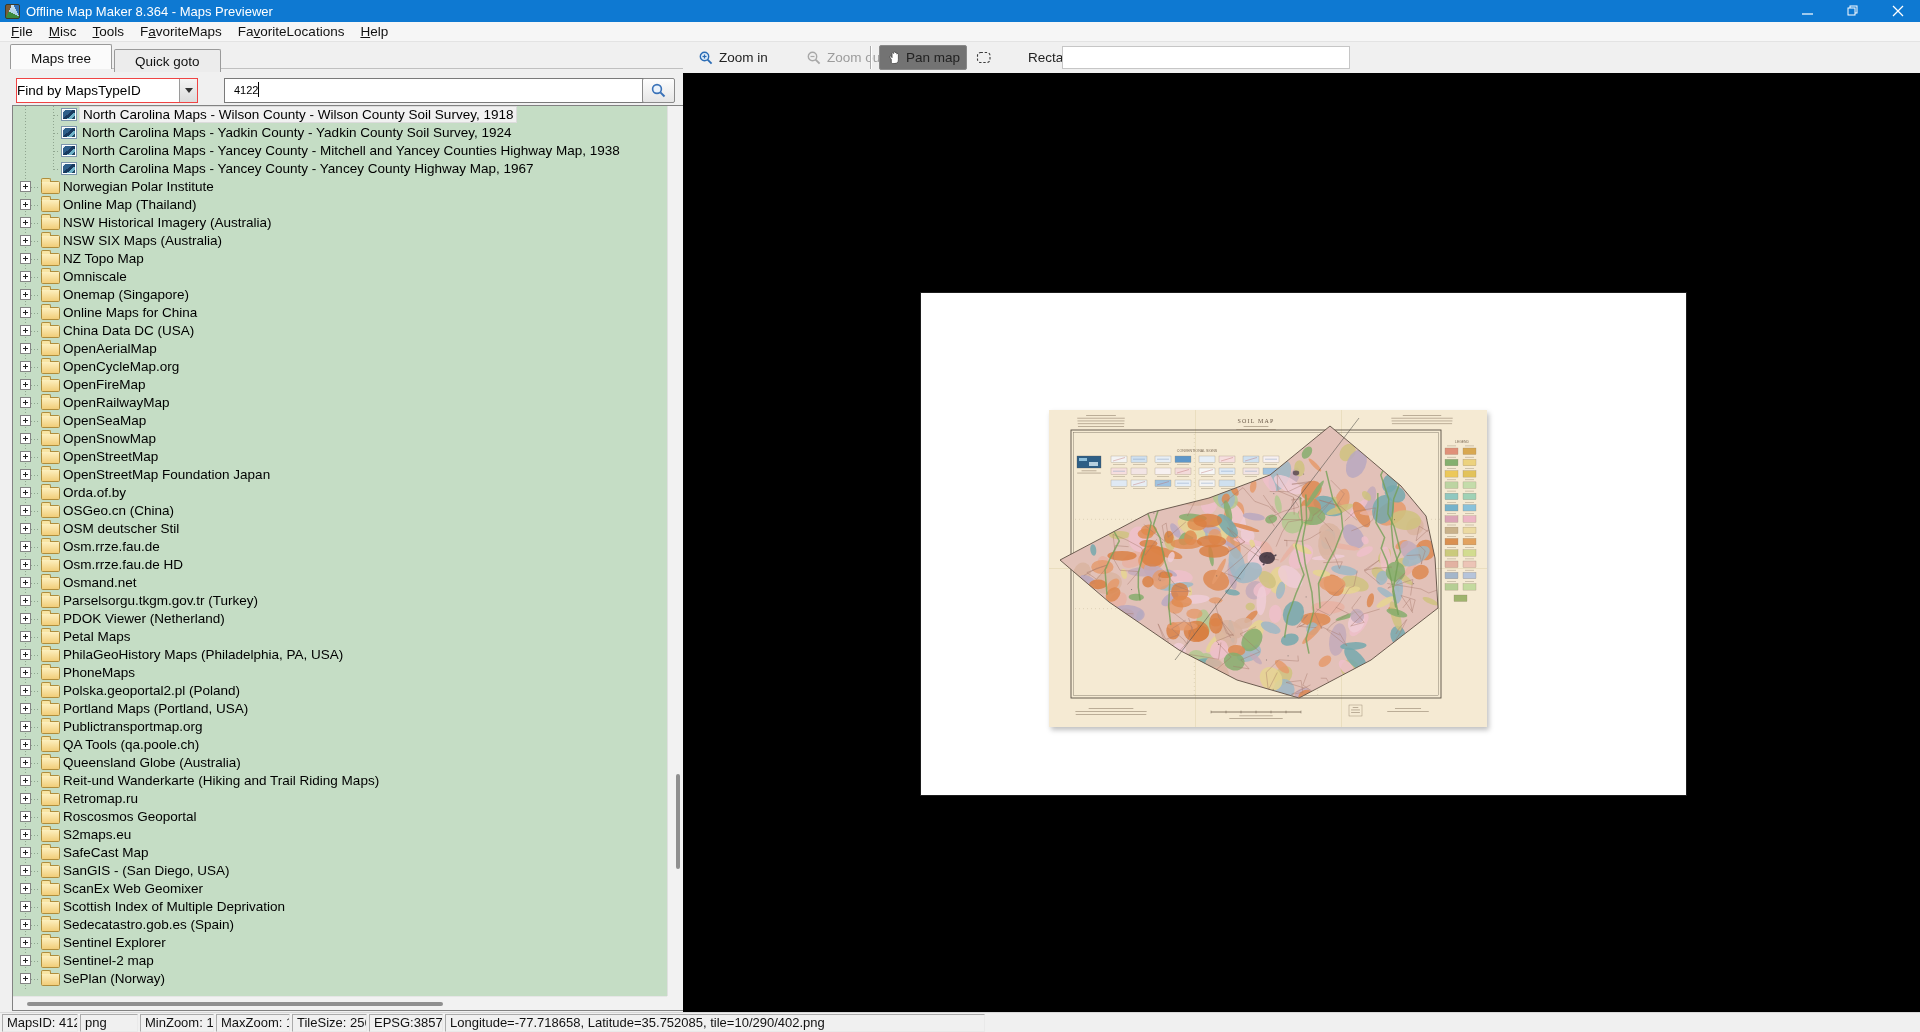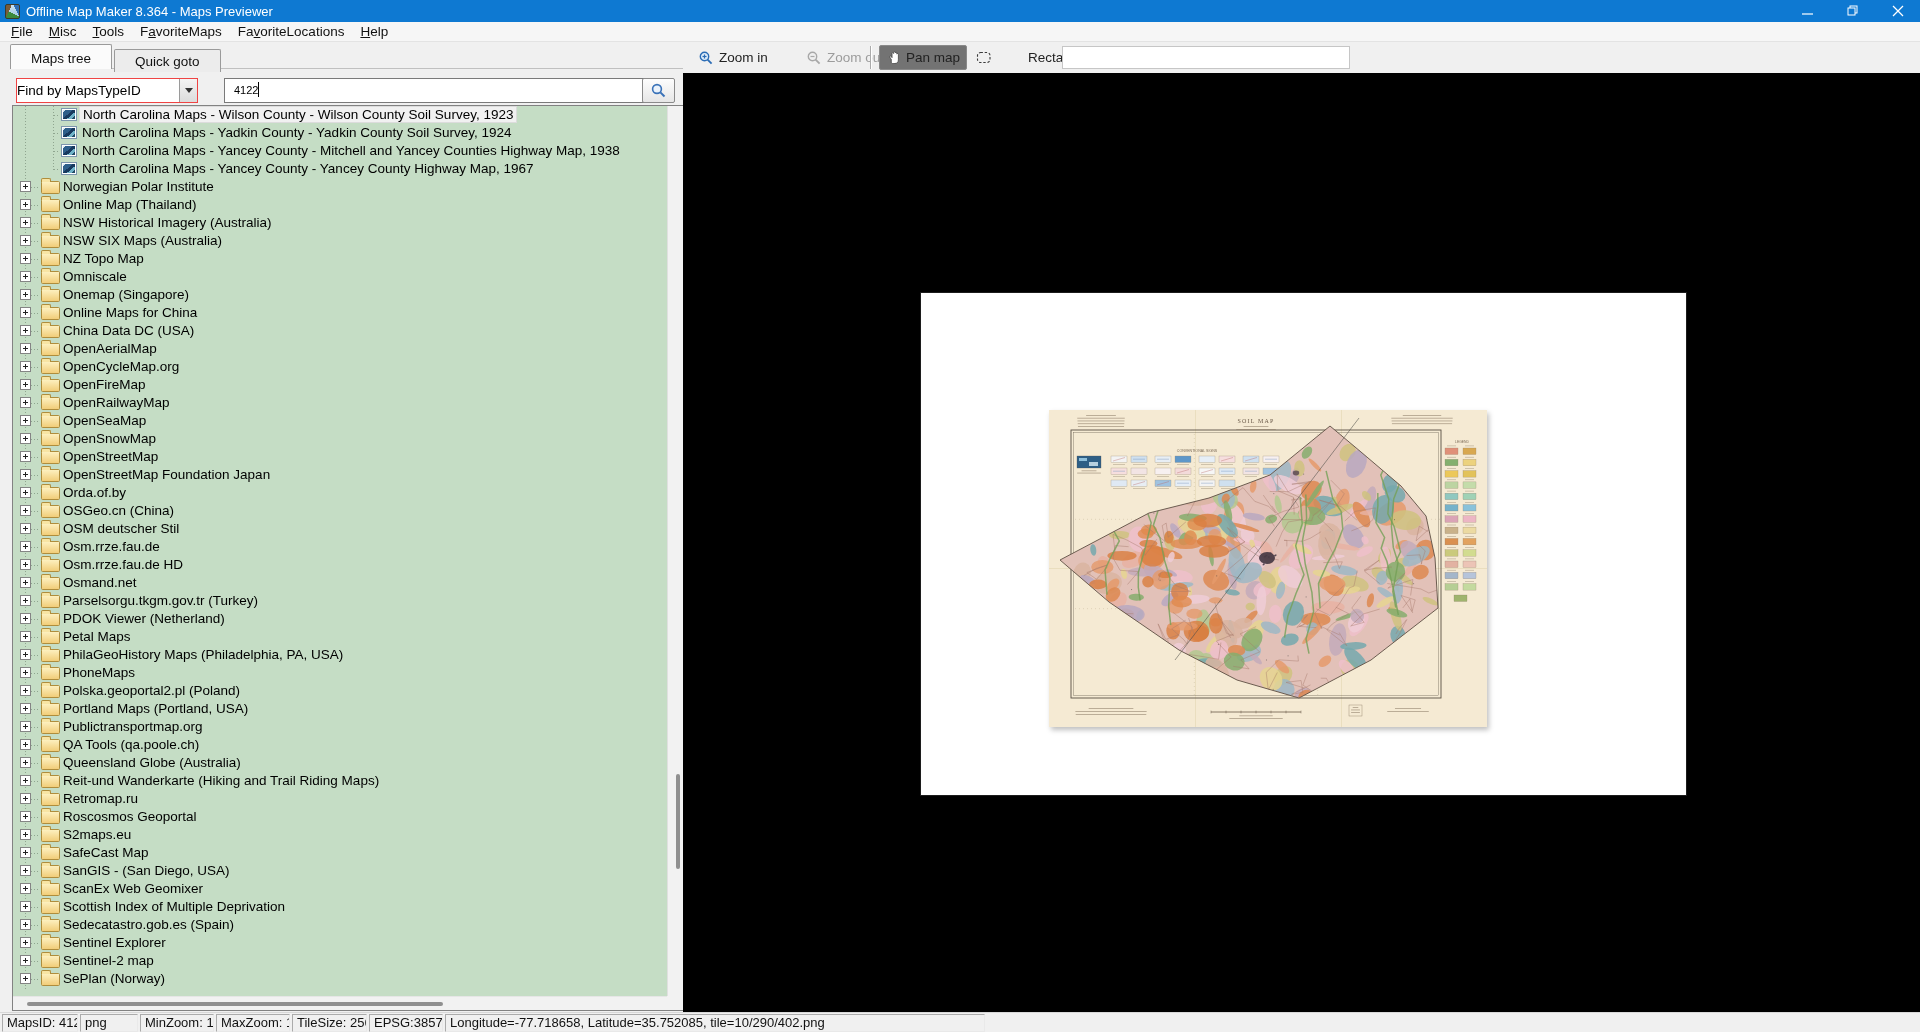--- a/index.html
+++ b/index.html
@@ -160,21 +160,21 @@
           </svg>
         </div>
       </div>
 
       <div class="tree-box">
         <div class="tree-items" id="tree">
             <div class="rail-root"></div>
             <div class="rail-leaf"></div>
             <div class="row leaf">
               <span class="map-ico"></span>
-              <span class="lbl sel">North Carolina Maps - Wilson County - Wilson County Soil Survey, 1923</span>
+              <span class="lbl sel">North Carolina Maps - Wilson County - Wilson County Soil Survey, 1918</span>
             </div>
             <div class="row leaf">
               <span class="map-ico"></span>
               <span class="lbl">North Carolina Maps - Yadkin County - Yadkin County Soil Survey, 1924</span>
             </div>
             <div class="row leaf">
               <span class="map-ico"></span>
               <span class="lbl">North Carolina Maps - Yancey County - Mitchell and Yancey Counties Highway Map, 1938</span>
             </div>
             <div class="row leaf">

